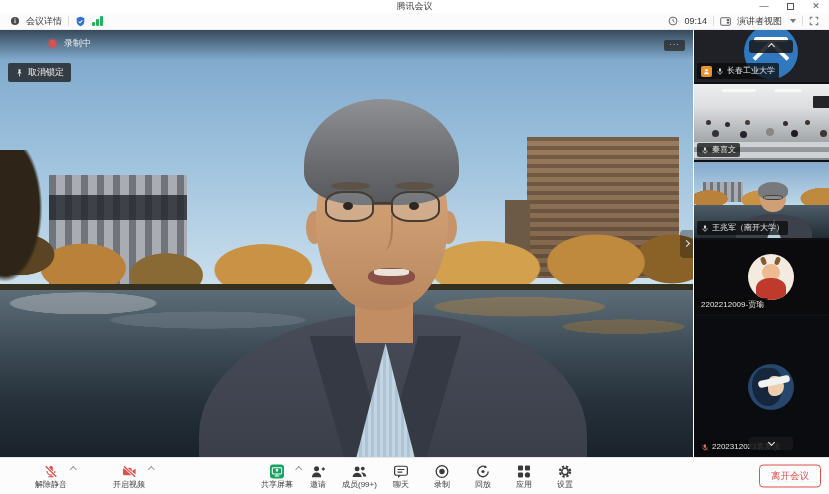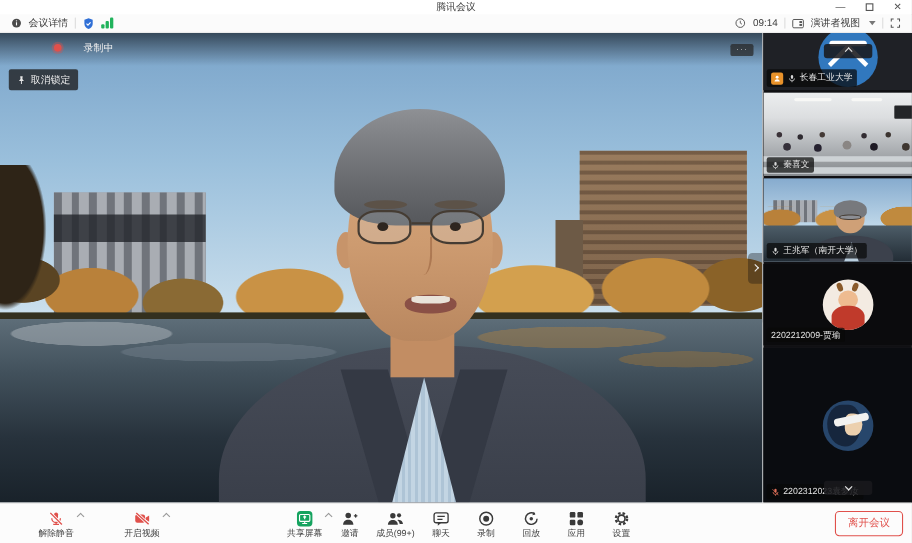--- a/index.html
+++ b/index.html
@@ -94,21 +94,21 @@
   .p-shirt { position:absolute; left:36.5%; bottom:0; width:15%; height:31%;
     background:repeating-linear-gradient(90deg,#c3d5e3 0 3px,#aec4d6 3px 6px);
     clip-path:polygon(50% 0, 100% 100%, 0 100%); }
   .p-lapel { position:absolute; bottom:0; width:11%; height:33%; background:#343944; }
   .p-lapel.l { left:29%; transform:skewX(16deg); }
   .p-lapel.r { left:48%; transform:skewX(-16deg); }
 
   
   .stage-shade-top { position:absolute; top:0; left:0; right:0; height:30px;
     background:linear-gradient(180deg,rgba(0,0,0,.55),rgba(0,0,0,0)); }
-  .rec-badge { position:absolute; top:7px; left:10px; display:flex; align-items:center; gap:20px;
+  .rec-badge { position:absolute; top:7px; left:10px; display:flex; align-items:center; gap:8px;
     color:#eee; font-size:9px;padding-left:39px; }
   .rec-dot { width:7px; height:7px; border-radius:50%; background:#e0504b;
     box-shadow:0 0 0 2px rgba(224,80,75,.35); }
   .more-btn { position:absolute; top:10px; right:8px; padding:0 5px; height:11px;
     background:rgba(40,40,40,.75); border-radius:2px; color:#ccc; font-size:8px;
     line-height:10px; letter-spacing:1px; }
   .speaking-panel { position:absolute; top:22px; right:0; width:130px; height:20px;
     background:rgba(28,28,30,.9); border-radius:3px 0 0 3px; display:flex;
     align-items:center; gap:5px; padding:0 7px; }
   .speaking-panel .txt { color:#ddd; font-size:9px; }

